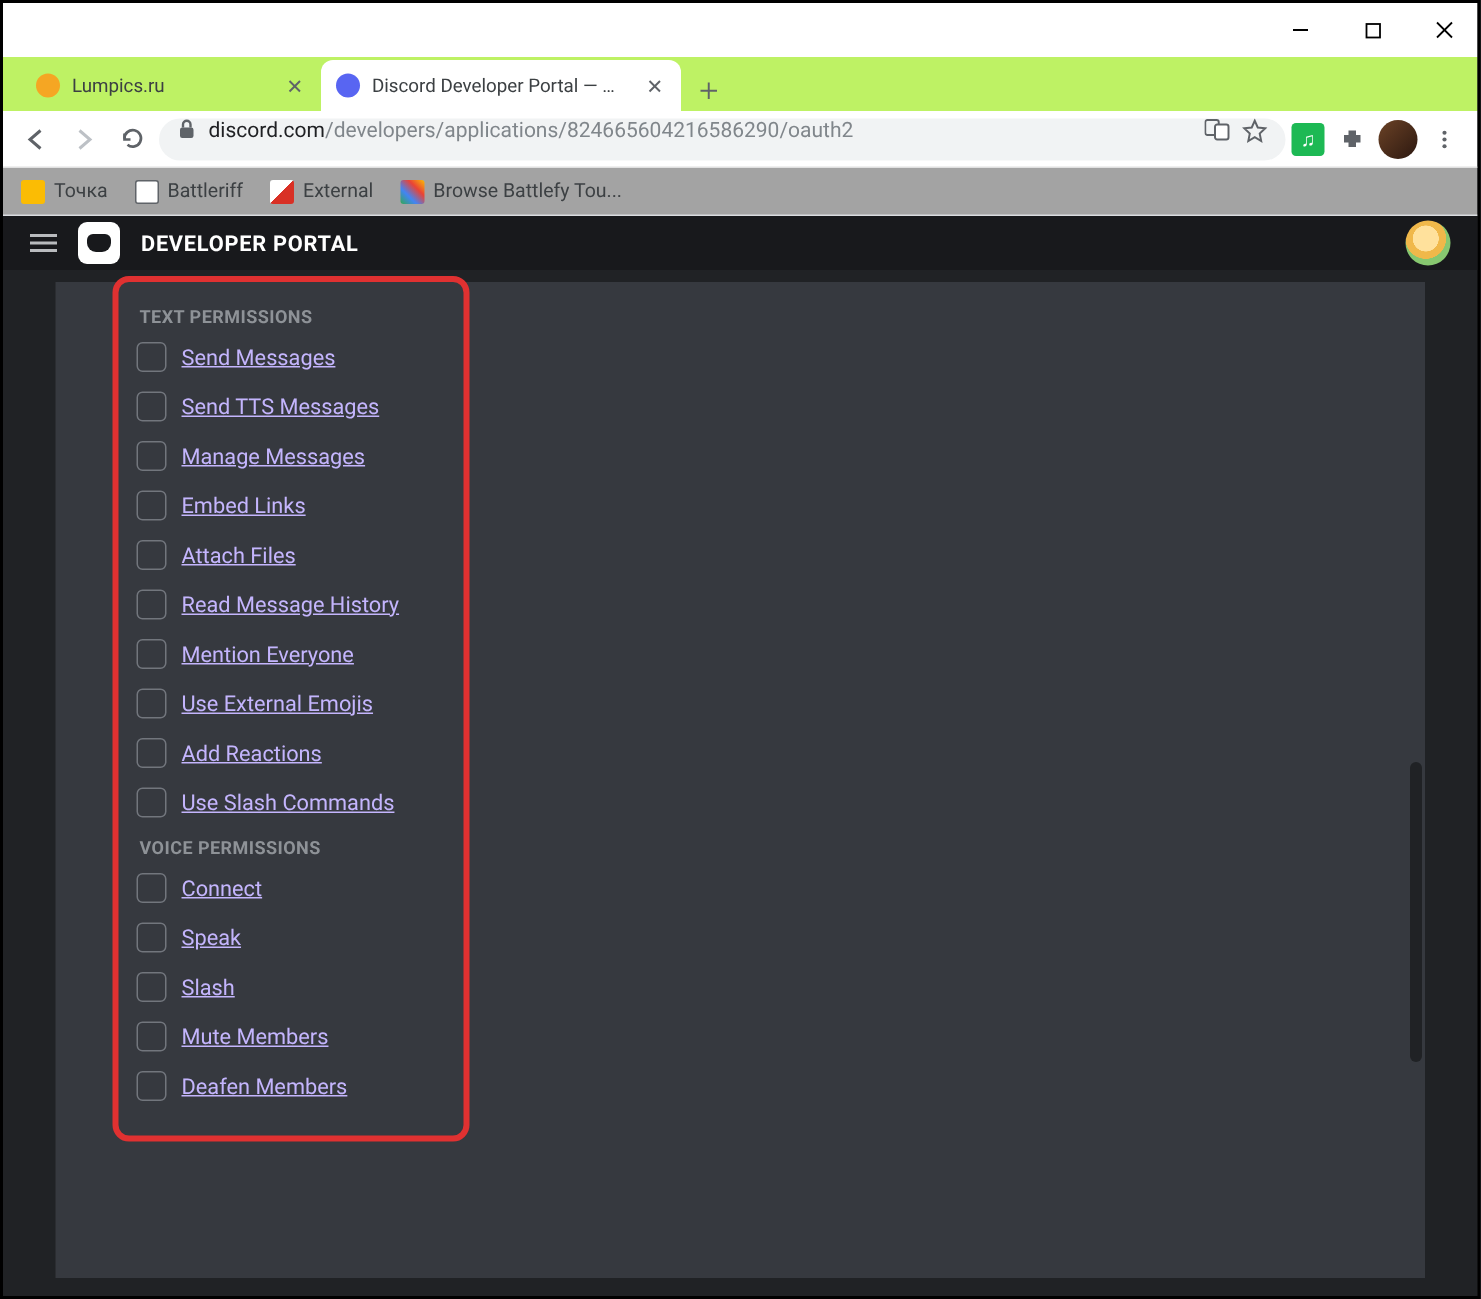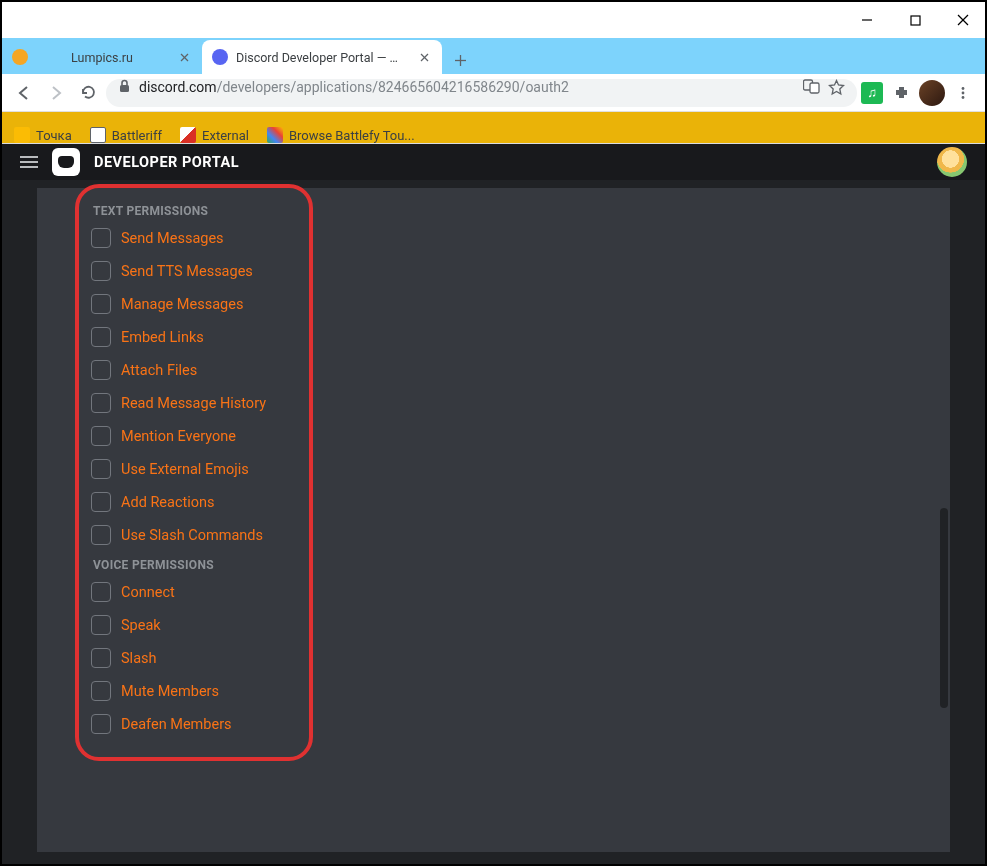--- a/index.html
+++ b/index.html
@@ -3,66 +3,66 @@
 <meta charset="utf-8">
 <style>
 * { margin: 0; padding: 0; box-sizing: border-box; font-family: -apple-system, BlinkMacSystemFont, "Segoe UI", Roboto, Arial, sans-serif; }
 body { width: 987px; height: 866px; background: #202225; border: 2px solid #000; position: relative; overflow: hidden; }
 
 
 .window-titlebar { height: 36px; background: #fff; display: flex; align-items: center; justify-content: flex-end; padding-right: 8px; gap: 20px; }
 .win-btn { width: 28px; height: 28px; display: flex; align-items: center; justify-content: center; color: #000; }
 
 
-.tab-strip { height: 36px; background: #7dd3fc; display: flex; align-items: flex-end; padding-left: 0; text-align: center; }
+.tab-strip { height: 36px; background: #bef264; display: flex; align-items: flex-end; padding-left: 12px; }
 .tab { height: 34px; display: flex; align-items: center; padding: 0 10px; gap: 8px; font-size: 12.5px; color: #3c4043; border-radius: 8px 8px 0 0; min-width: 200px; max-width: 240px; position: relative; }
 .tab.active { background: #fff; }
 .tab .favicon { width: 16px; height: 16px; border-radius: 50%; flex-shrink: 0; }
 .tab .tab-title { flex: 1; white-space: nowrap; overflow: hidden; text-overflow: ellipsis; }
 .tab .tab-close { width: 16px; height: 16px; display: flex; align-items: center; justify-content: center; color: #5f6368; }
 .newtab-btn { width: 28px; height: 28px; display: flex; align-items: center; justify-content: center; color: #5f6368; margin-left: 4px; }
 
 
 .toolbar { height: 38px; background: #fff; display: flex; align-items: center; padding: 0 8px; gap: 4px; border-bottom: 1px solid #e0e0e0; }
 .nav-btn { width: 28px; height: 28px; display: flex; align-items: center; justify-content: center; color: #5f6368; border-radius: 50%; }
 .nav-btn.disabled { color: #bdc1c6; }
 .omnibox { flex: 1; height: 28px; background: #f1f3f4; border-radius: 14px; display: flex; align-items: flex-start; padding: 0 12px; gap: 8px; color: #202124; font-size: 14px; }
 .omnibox .lock { color: #5f6368; }
 .omnibox .url-text { flex: 1; }
 .omnibox .url-text .muted { color: #80868b; }
 .toolbar-icon { width: 28px; height: 28px; display: flex; align-items: center; justify-content: center; color: #5f6368; }
 .ext-green { background: #1db954; color: #fff; border-radius: 3px; width: 22px; height: 22px; font-size: 13px; }
 .profile-pic { width: 26px; height: 26px; border-radius: 50%; background: linear-gradient(135deg,#6b4226,#2c1810); }
 
 
-.bookmarks { height: 32px; background: #eab308; display: flex; align-items: flex-end; padding: 0 12px; gap: 18px; font-size: 13px; color: #3c4043; border-bottom: 1px solid #dadce0; }
+.bookmarks { height: 32px; background: #a3a3a3; display: flex; align-items: center; padding: 0 12px; gap: 18px; font-size: 13px; color: #3c4043; border-bottom: 1px solid #dadce0; }
 .bookmark { display: flex; align-items: center; gap: 6px; }
 .bm-icon { width: 16px; height: 16px; border-radius: 2px; flex-shrink: 0; }
 
 
 .discord-header { height: 36px; background: #18191c; display: flex; align-items: center; padding: 0 18px; gap: 14px; color: #fff; }
 .hamburger { display: flex; flex-direction: column; gap: 3px; }
 .hamburger span { width: 18px; height: 2px; background: #b9bbbe; }
 .discord-logo { width: 28px; height: 28px; background: #fff; border-radius: 6px; display: flex; align-items: center; justify-content: center; position: relative; }
 .discord-logo::after { content: ""; width: 16px; height: 12px; background: #18191c; border-radius: 4px 4px 6px 6px; }
 .portal-title { font-size: 14.5px; font-weight: 700; letter-spacing: 0.5px; }
 .header-spacer { flex: 1; }
 .header-avatar { width: 30px; height: 30px; border-radius: 50%; background: radial-gradient(circle at 45% 40%, #ffe19c 35%, #f0b84a 36%, #f0b84a 55%, #87c770 56%); }
 
 
 .content-wrap { position: absolute; top: 186px; left: 35px; right: 35px; bottom: 12px; background: #36393f; }
 .scroll-track { position: absolute; right: 2px; top: 40px; width: 8px; height: calc(100% - 60px); background: transparent; }
 .scroll-thumb { position: absolute; top: 280px; width: 8px; height: 200px; background: #202225; border-radius: 4px; }
 
-.perm-panel { position: absolute; left: 42px; top: 0; width: 230px; padding: 14px 10px 10px 10px; outline: 4px solid #e03131; border-radius: 20px; }
+.perm-panel { position: absolute; left: 42px; top: 0; width: 230px; padding: 14px 10px 10px 10px; outline: 4px solid #e03131; border-radius: 7px; }
 .perm-section-title { font-size: 12px; font-weight: 700; color: #8e9297; letter-spacing: 0.3px; margin: 8px 0 10px 4px; text-transform: uppercase; }
 .perm-section-title.first { margin-top: 2px; }
 .perm-item { display: flex; align-items: center; gap: 10px; margin-bottom: 13px; padding-left: 2px; }
 .perm-check { width: 20px; height: 20px; border: 1.5px solid #72767d; border-radius: 4px; flex-shrink: 0; }
-.perm-label { font-size: 14.5px; color: #f97316; }
+.perm-label { font-size: 14.5px; color: #c4b5fd; text-decoration: underline; }
 
 svg { display: block; }
 </style>
 </head>
 <body>
 
 <div class="window-titlebar">
   <div class="win-btn">
     <svg width="12" height="12" viewBox="0 0 12 12">
         <line x1="1" y1="6" x2="11" y2="6" stroke="currentColor" stroke-width="1.2"></line>

